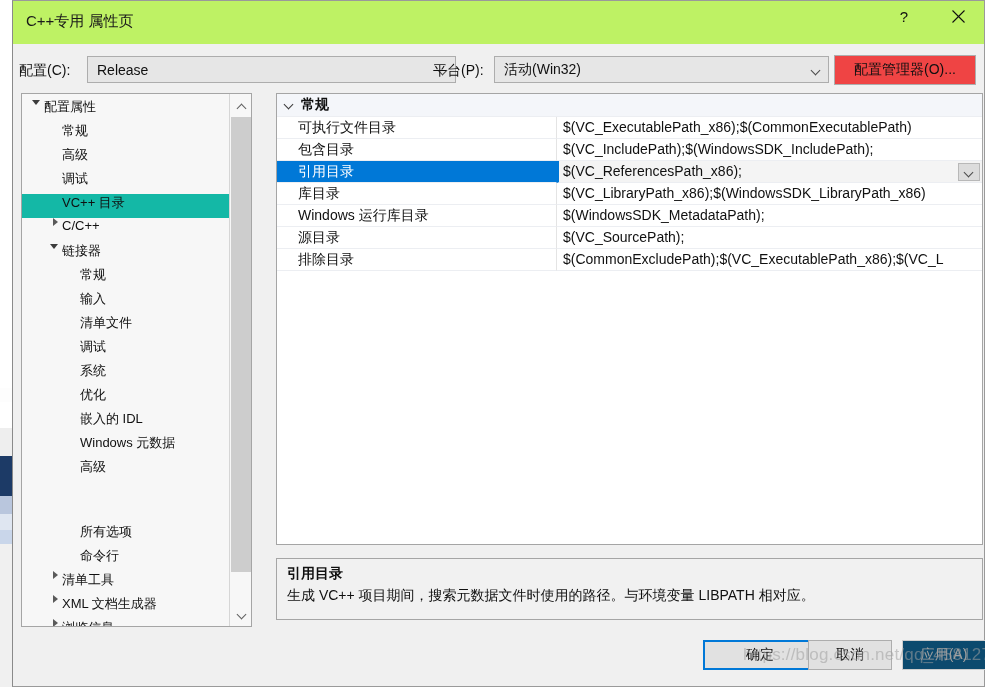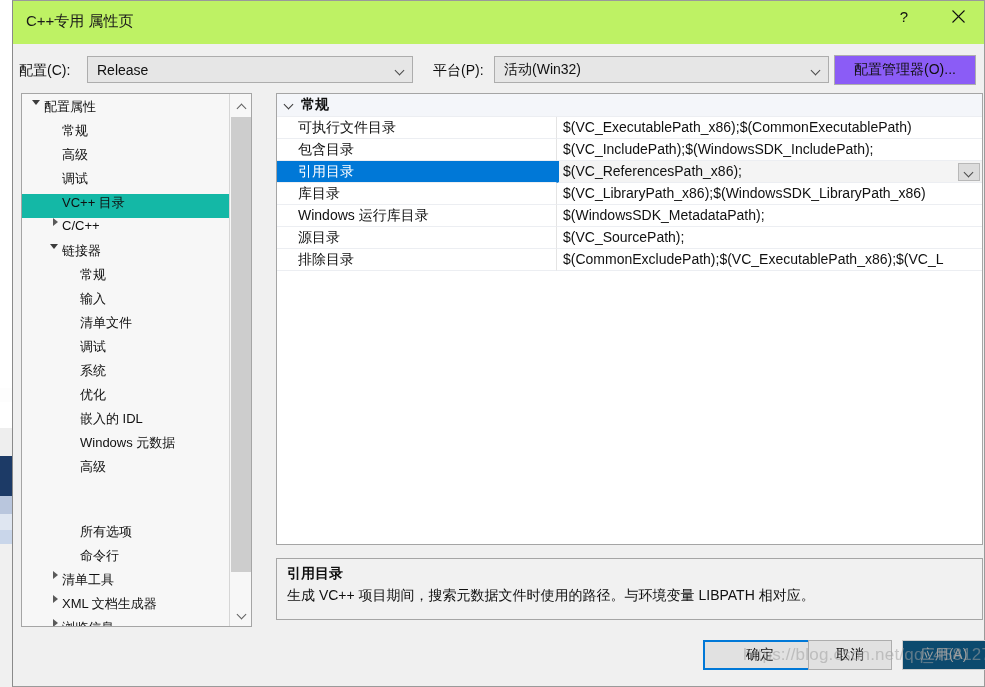--- a/index.html
+++ b/index.html
@@ -108,28 +108,28 @@
   .chev::before {
     content: "";
     position: absolute;
     left: 1px; top: 0px;
     width: 6px; height: 6px;
     border-right: 1.4px solid #4a4a4a;
     border-bottom: 1.4px solid #4a4a4a;
     transform: rotate(45deg);
   }
   #cfg-label { left: 6px; top: 61px; }
-  #cfg-combo { left: 74px; top: 55px; width: 326px; }
+  #cfg-combo { left: 74px; top: 55px; width: 369px; }
   #plat-label { left: 420px; top: 61px; }
   #plat-combo { left: 481px; top: 55px; width: 335px; justify-content: center; }
   #cfgmgr-btn {
     position: absolute;
     left: 821px; top: 54px;
     width: 142px; height: 30px;
-    background: #8b5cf6;
+    background: #ef4444;
     border: 1px solid #adadad;
     box-sizing: border-box;
     font-size: 14px;
     color: #101010;
     display: flex;
     align-items: center;
     justify-content: center;
     cursor: default;
     font-family: "Liberation Sans", sans-serif;
     white-space: nowrap;

